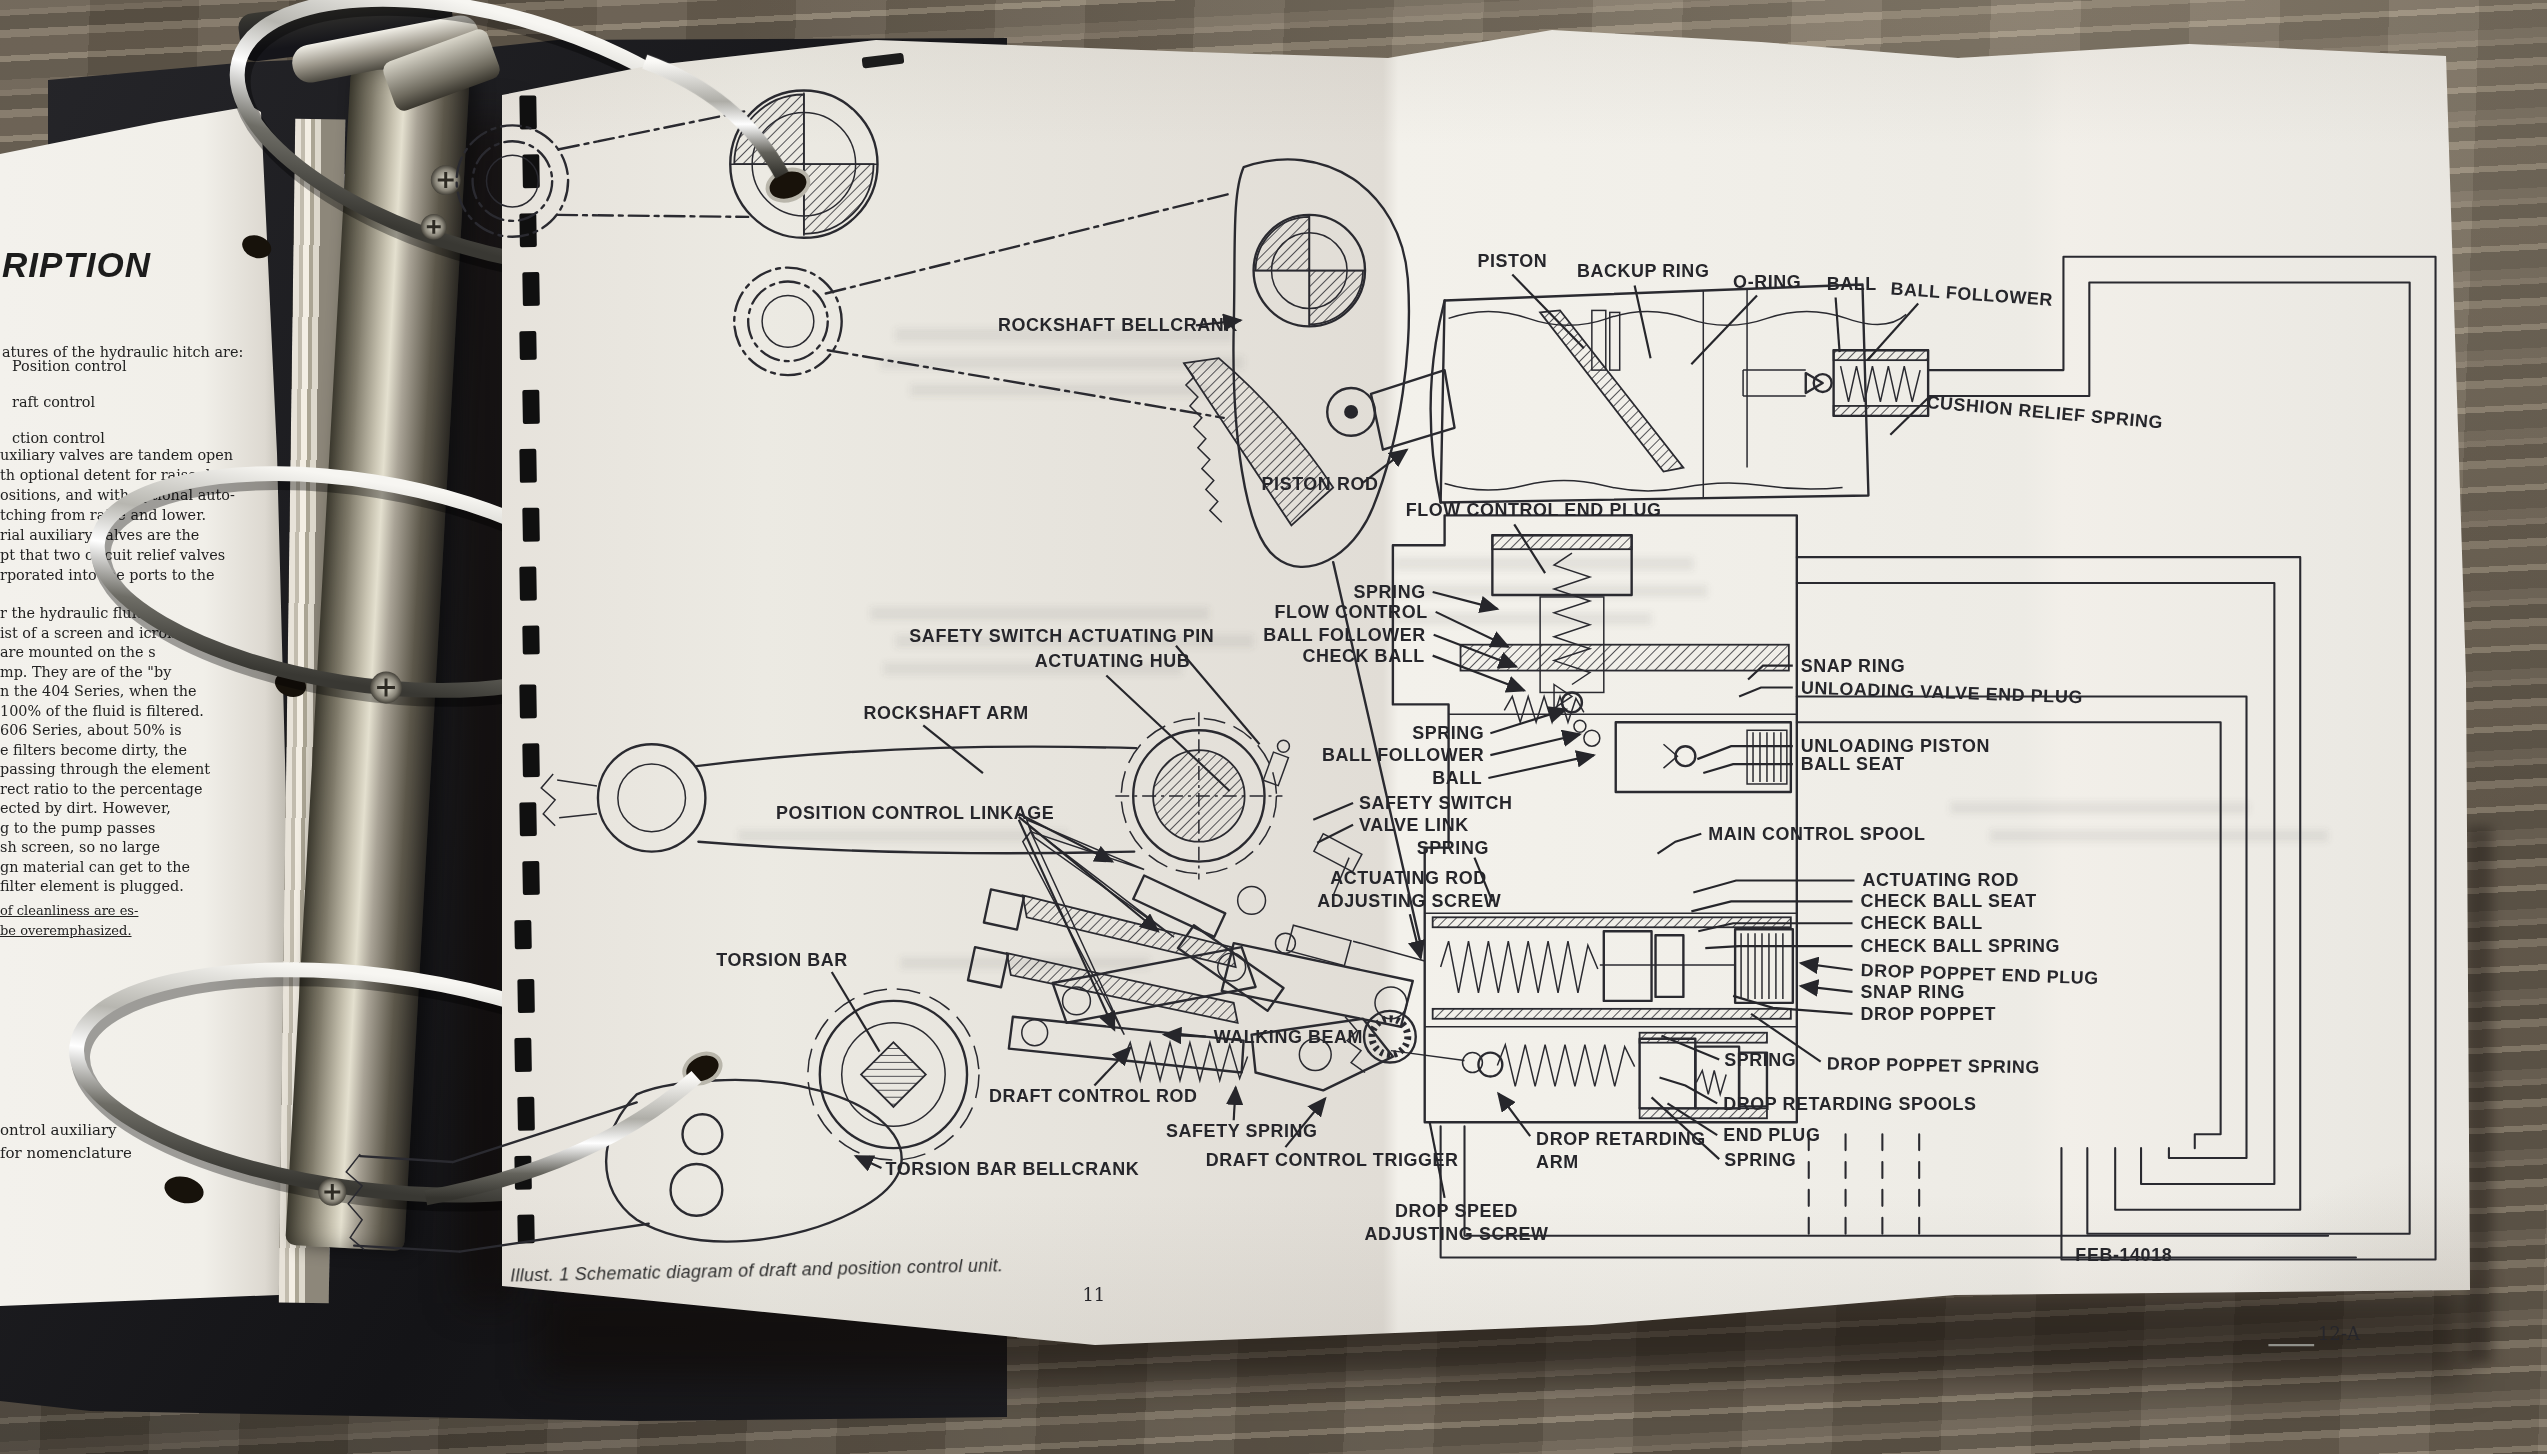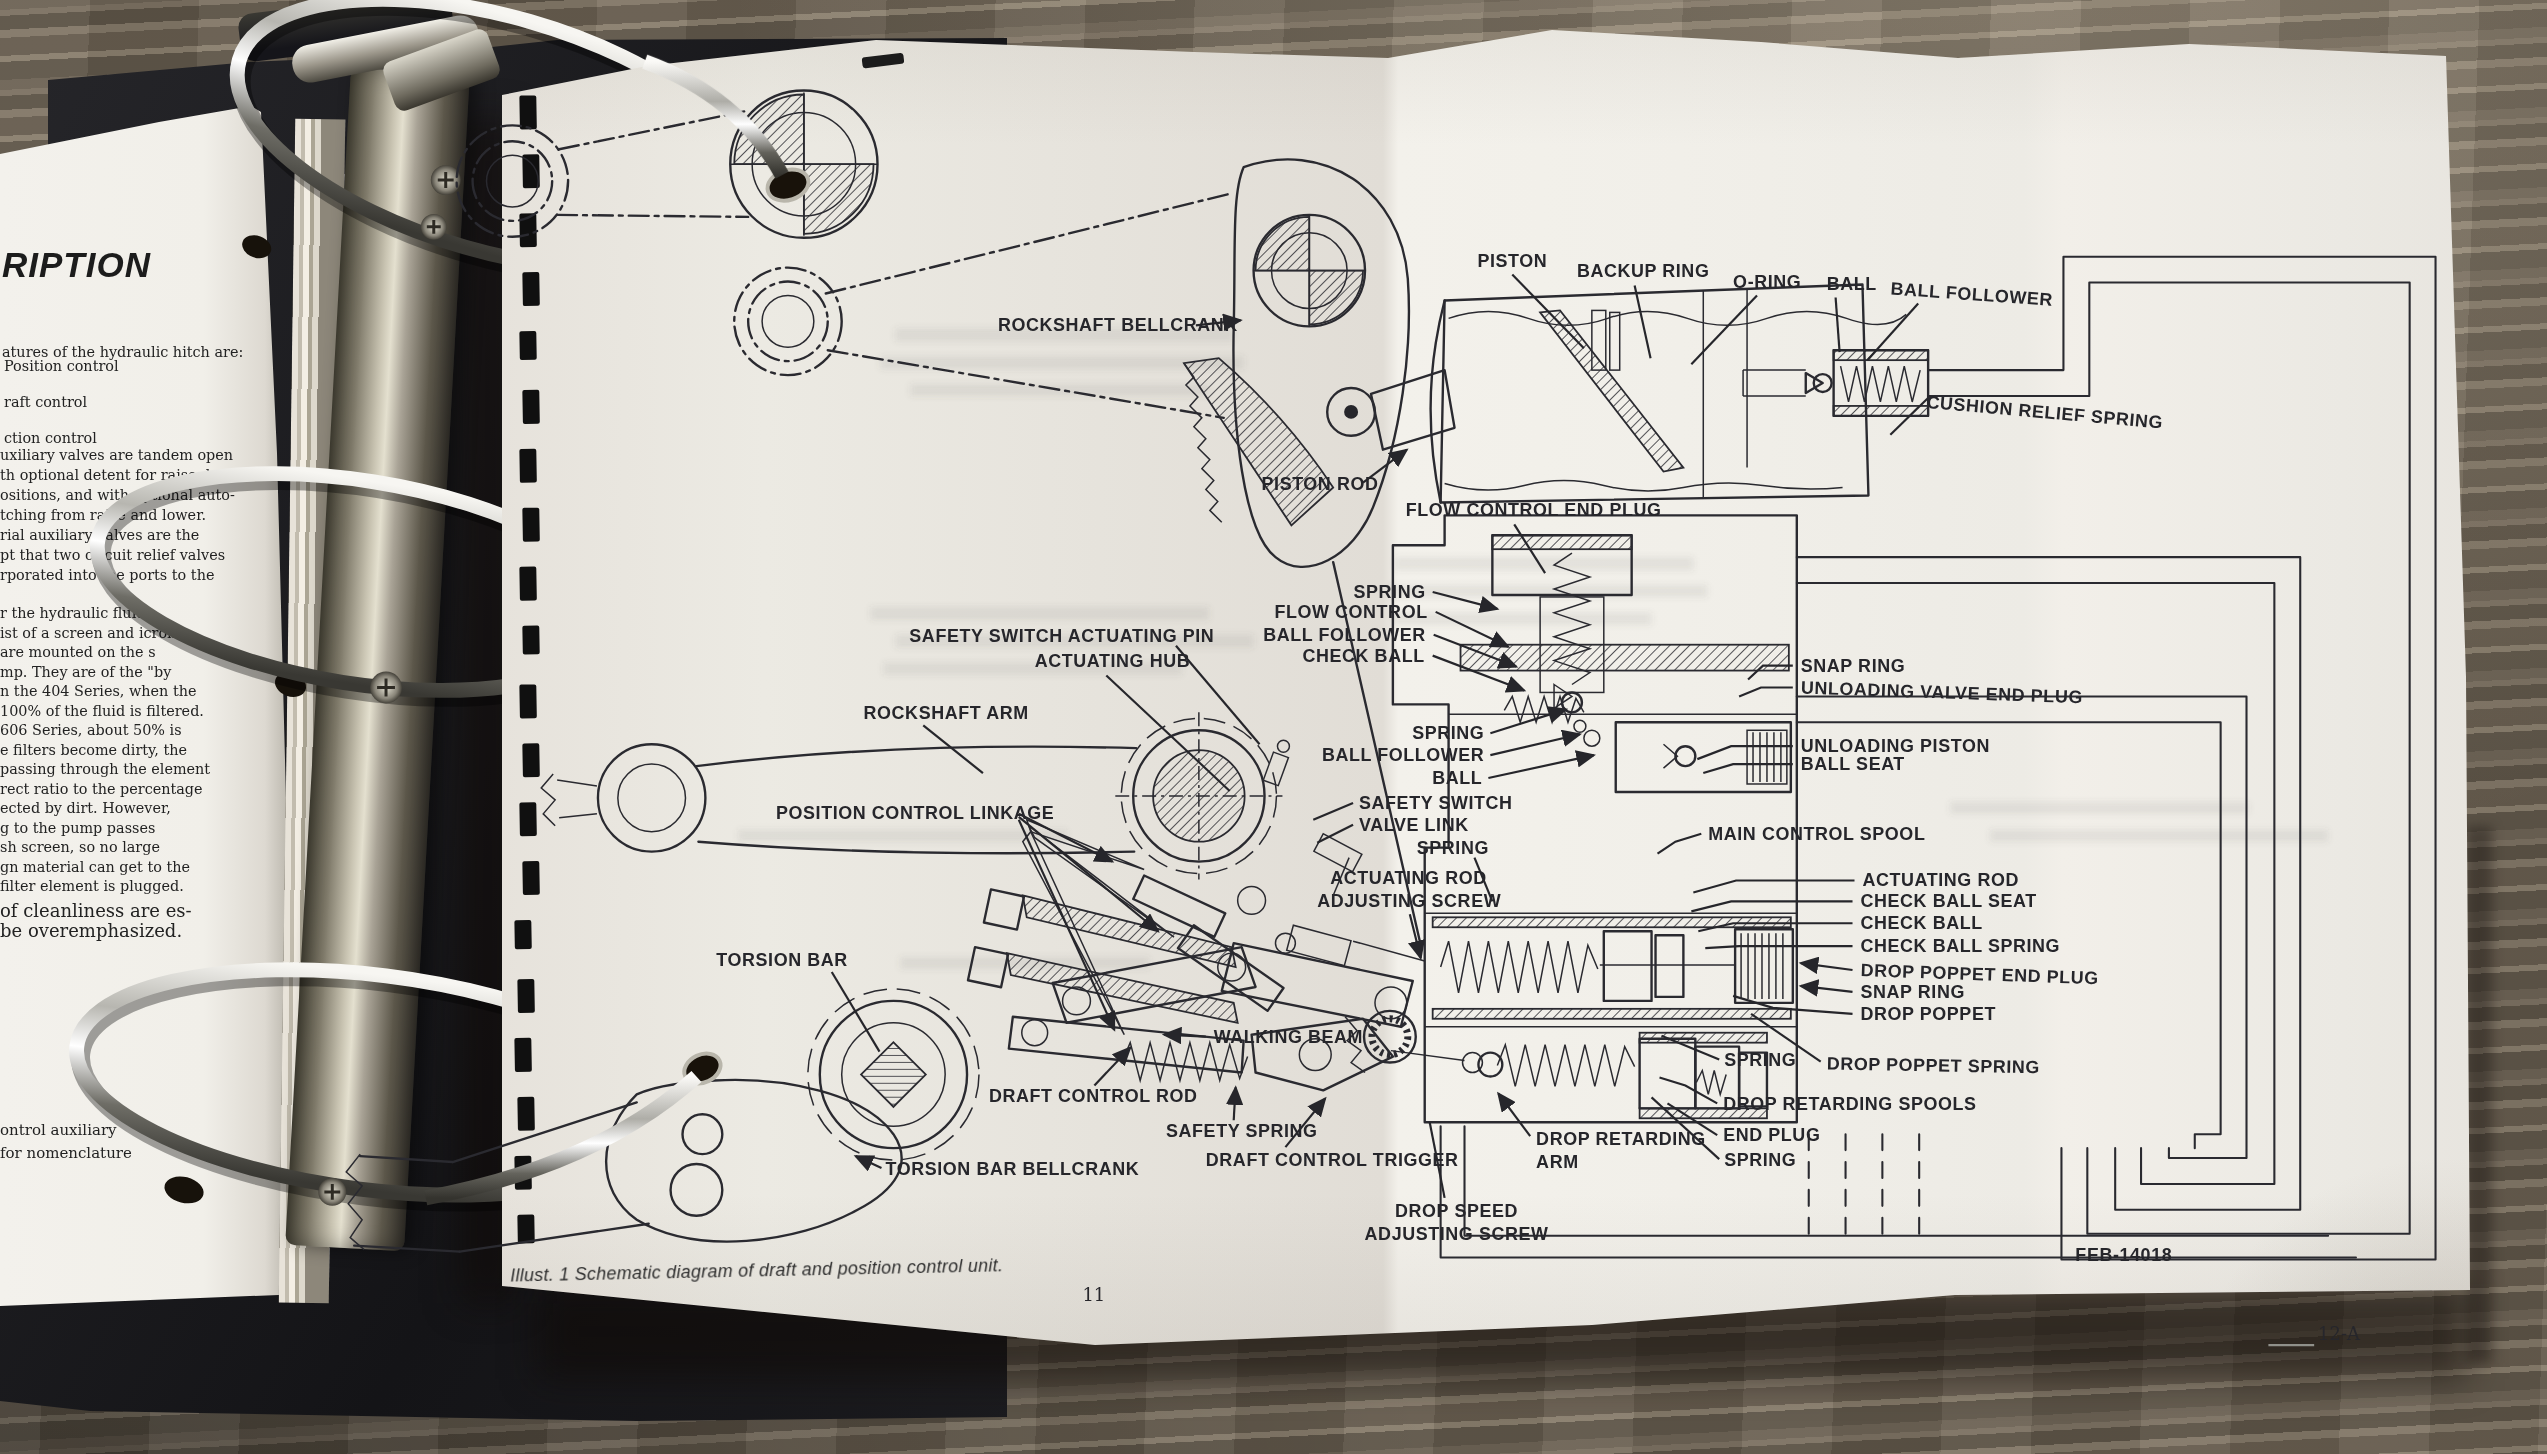--- a/index.html
+++ b/index.html
@@ -77,21 +77,21 @@
 
   <div class="binder"></div>
   <div class="binder-edge"></div>
 
   <div class="shadow" style="left:537px;top:1284px;width:1930px;height:95px;"></div>
   <div class="shadow" style="left:460px;top:119px;width:55px;height:1184px;"></div>
 
   <div class="left-page">
     <div class="lp-txt lp-head" style="left:2px;top:245px;">RIPTION</div>
     <div class="lp-txt" style="left:2px;top:304px;font-size:14.4px;margin-top:40px;">atures of the hydraulic hitch are:</div>
-    <div class="lp-txt" style="left:4px;top:348px;font-size:14.4px;line-height:36px;">Position control
+    <div class="lp-txt" style="left:12px;top:348px;font-size:14.4px;line-height:36px;">Position control
 raft control
 ction control</div>
     <div class="lp-txt" style="left:0px;top:445px;font-size:14.4px;line-height:20px;">uxiliary valves are tandem open
 th optional detent for raise, lower,
 ositions, and with optional auto-
 tching from raise and lower.
 rial auxiliary valves are the
 pt that two circuit relief valves
 rporated into the ports to the</div>
     <div class="lp-txt" style="left:0px;top:604px;font-size:14.4px;line-height:19.5px;">r the hydraulic fluid
@@ -102,21 +102,21 @@
  100% of the fluid is filtered.
 606 Series, about 50% is
 e filters become dirty, the
 passing through the element
 rect ratio to the percentage
 ected by dirt.  However,
 g to the pump passes
 sh screen, so no large
 gn material can get to the
 filter element is plugged.</div>
-    <div class="lp-txt" style="left:0px;top:901px;font-size:18px;line-height:20px;">of cleanliness are es-
+    <div class="lp-txt" style="left:0px;top:901px;font-size:13px;line-height:20px;text-decoration:underline;">of cleanliness are es-
 be overemphasized.</div>
     <div class="lp-txt" style="left:0px;top:1121px;font-size:15px;">ontrol auxiliary</div>
     <div class="lp-txt" style="left:0px;top:1144px;font-size:15px;">for nomenclature</div>
   </div>
 
   <div class="page-stack"></div>
 
   <div class="spine"></div>
   <div class="clip-a"></div>
   <div class="clip-b"></div>

